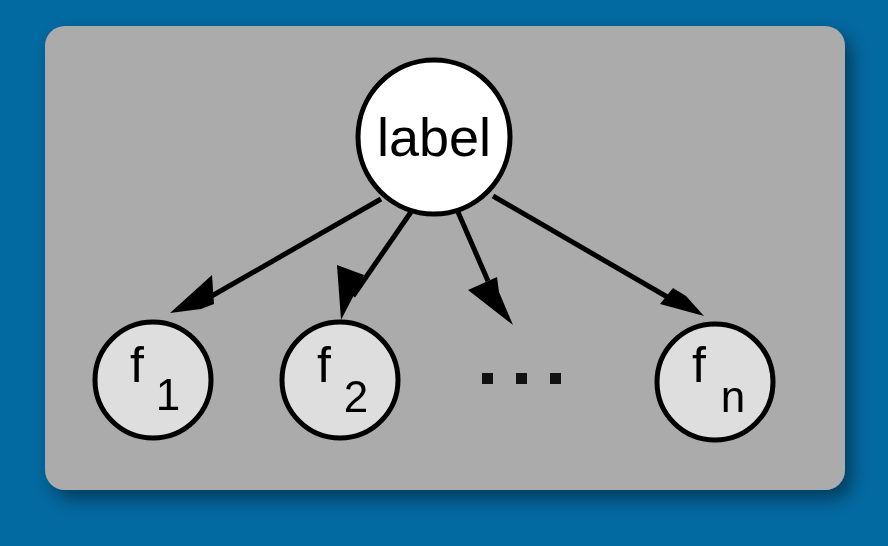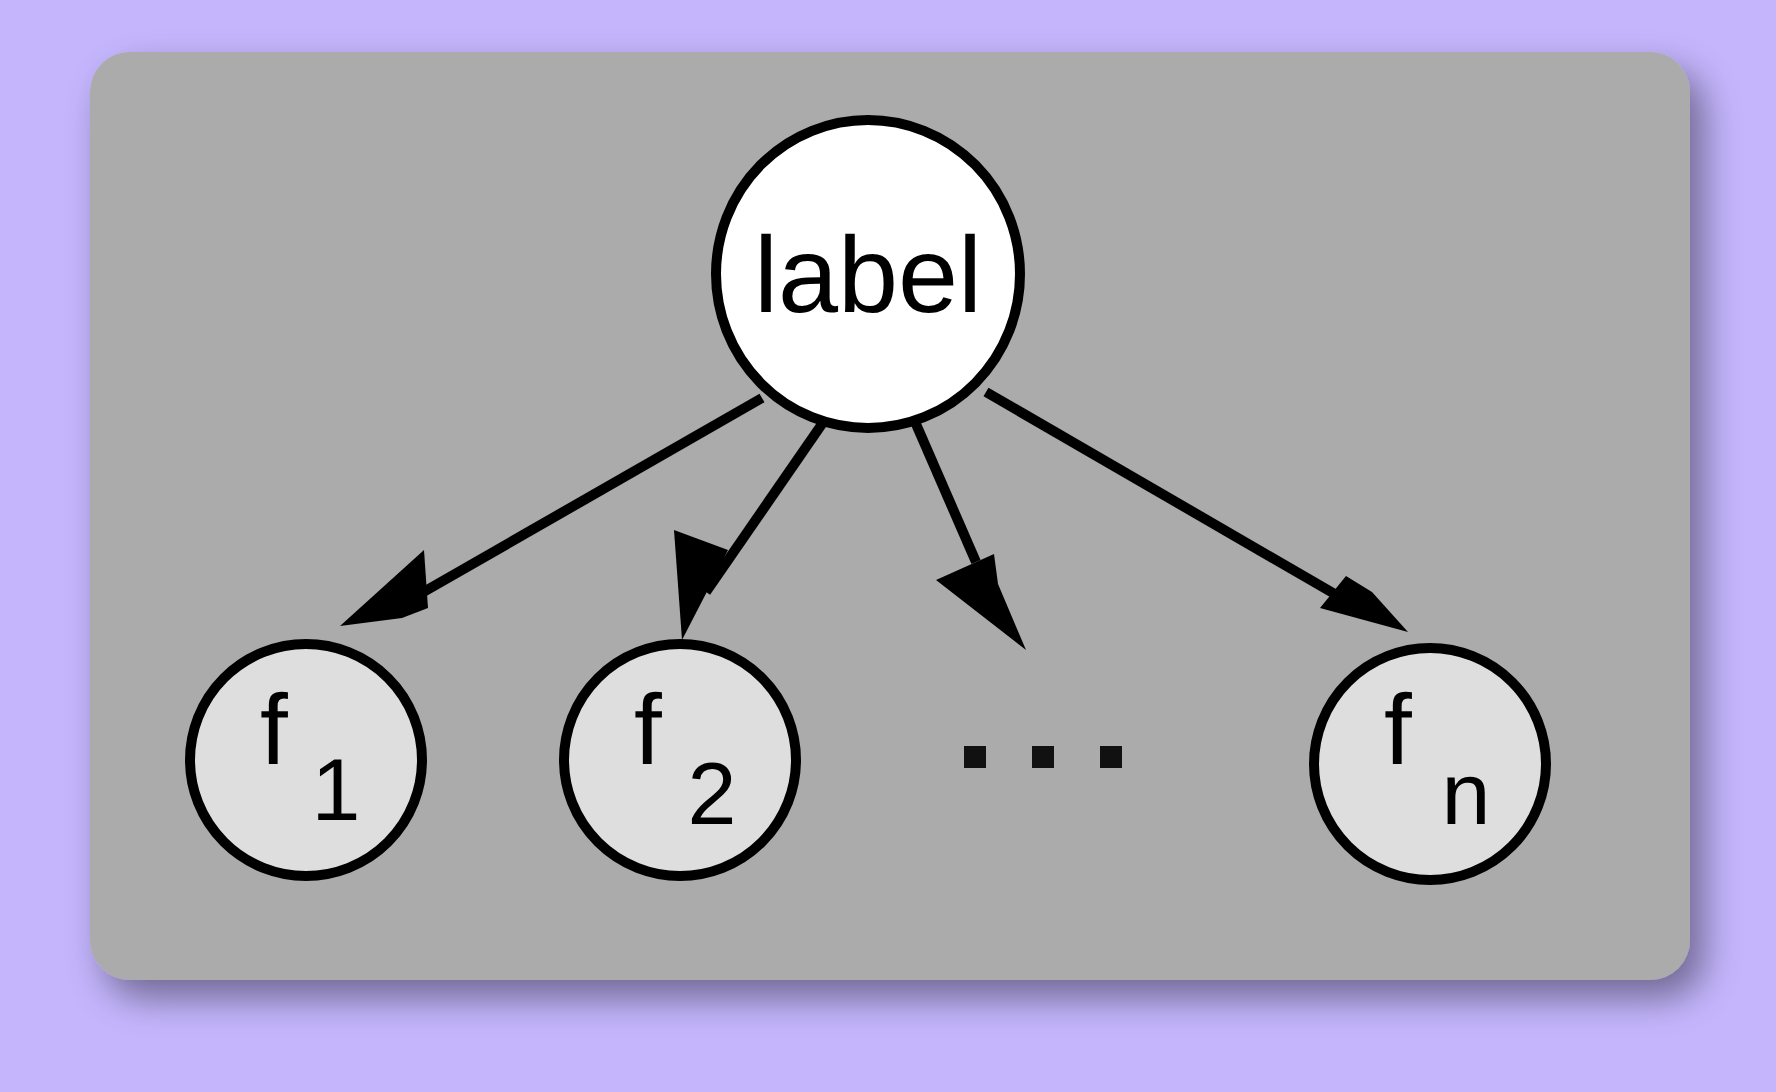--- a/index.html
+++ b/index.html
@@ -8,21 +8,21 @@
     padding: 0;
     background: #ffffff;
   }
   body {
     font-family: "Liberation Sans", sans-serif;
   }
   #stage {
     position: relative;
     width: 888px;
     height: 546px;
-    background: #c4b5fd;
+    background: #0369a1;
     overflow: hidden;
   }
   #diagram-svg {
     position: absolute;
     left: 0;
     top: 0;
     width: 888px;
     height: 546px;
     display: block;
   }

